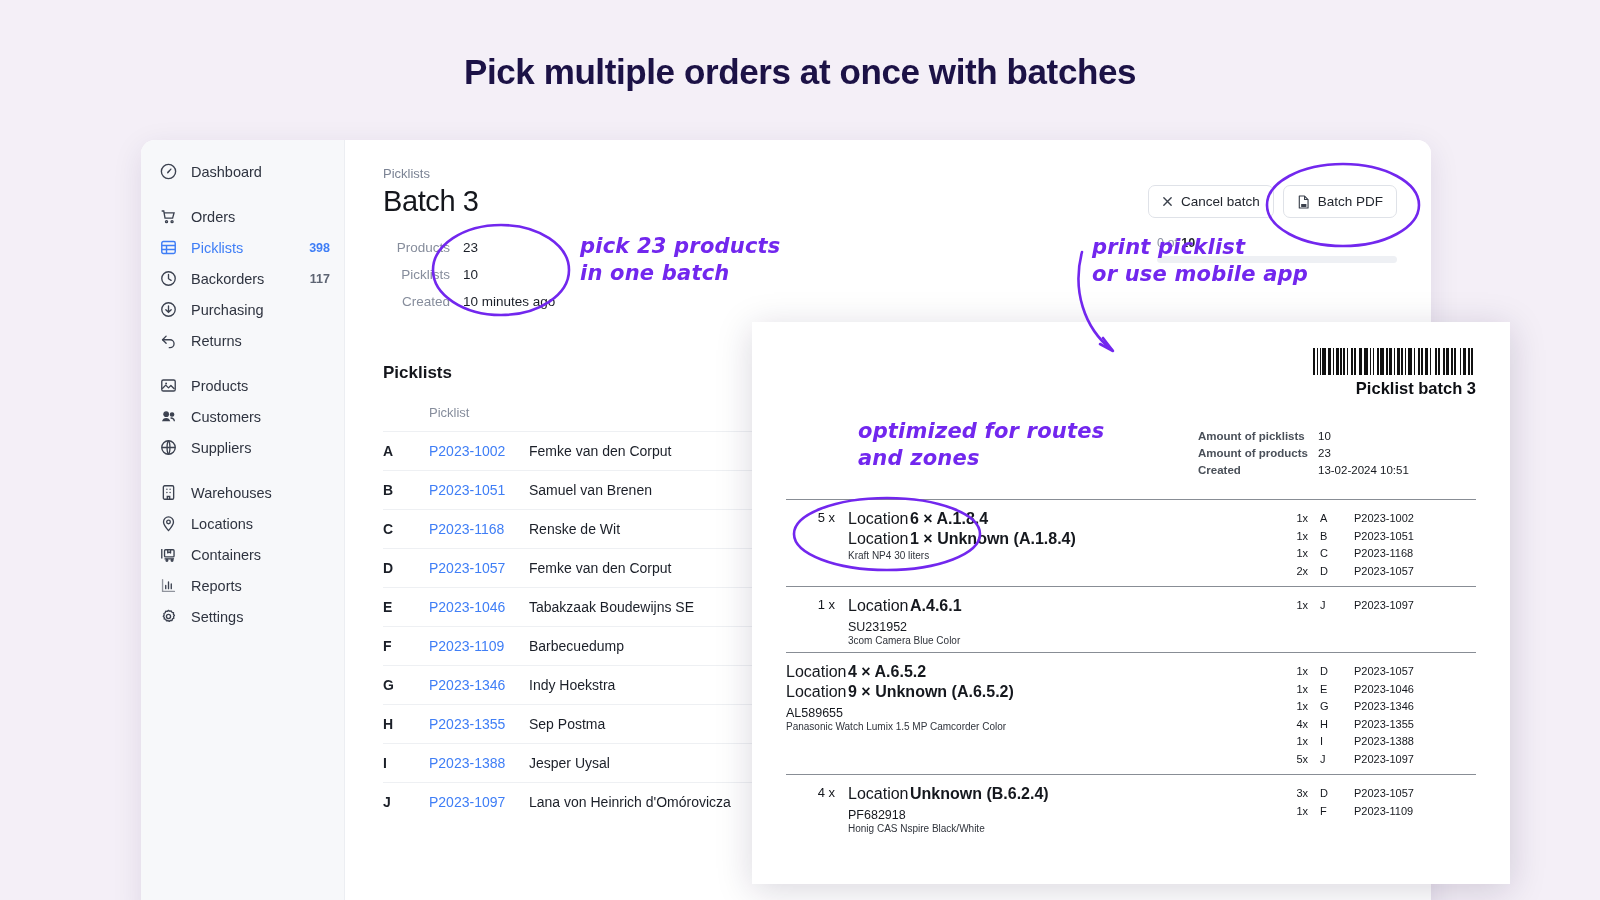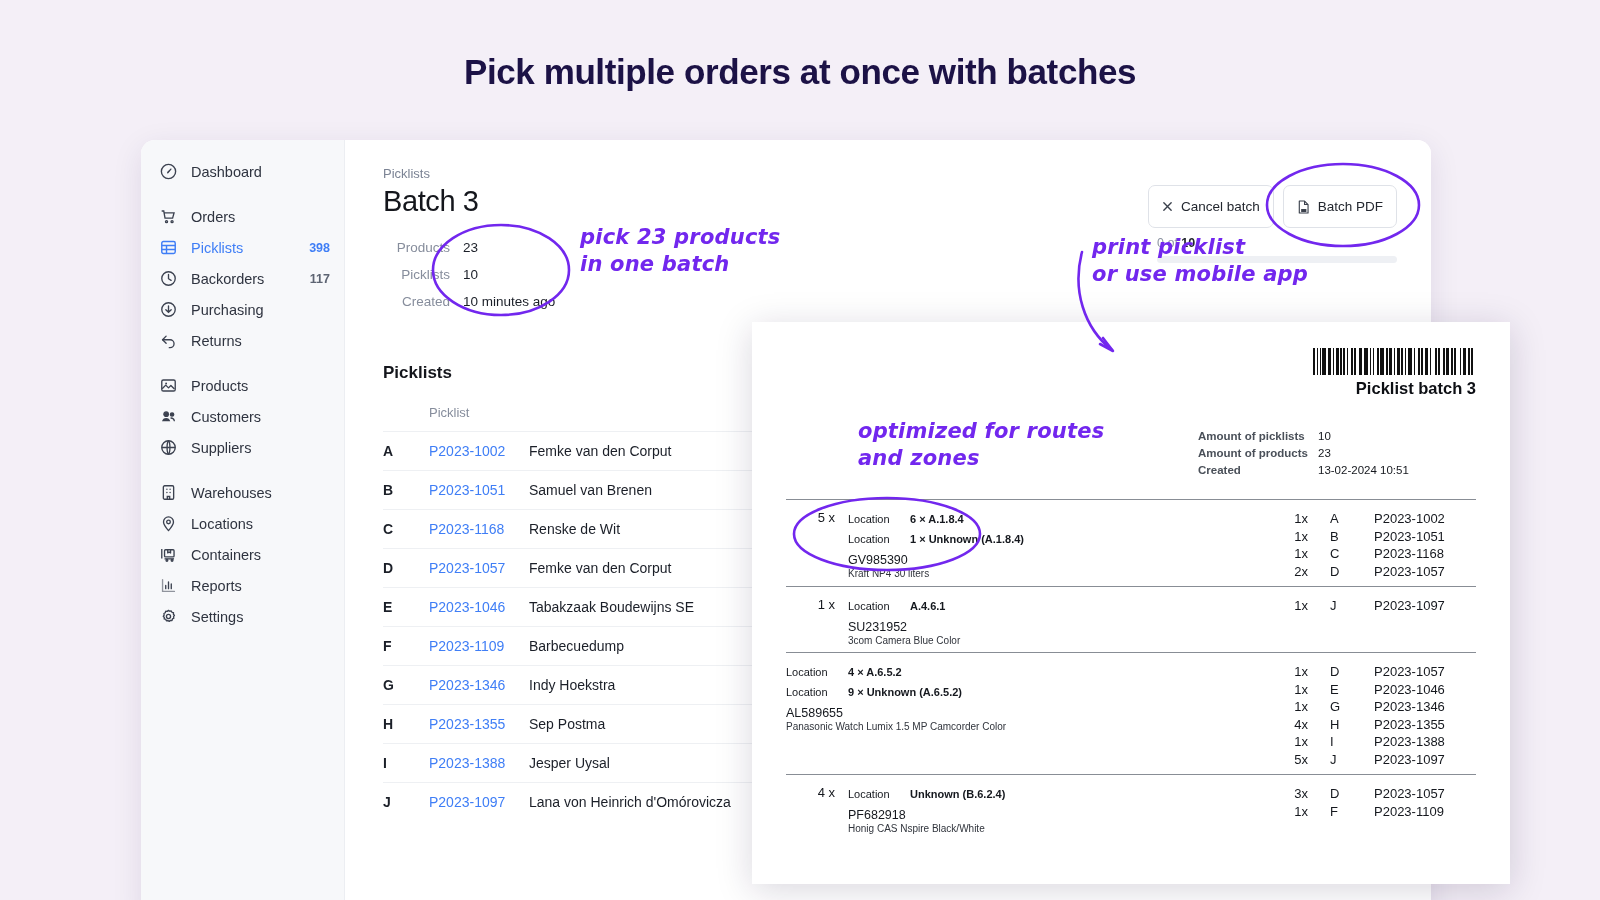--- a/index.html
+++ b/index.html
@@ -75,21 +75,21 @@
     width: 80px; text-align: right;
     font-size: 13.5px; color: #868d9c;
     padding-right: 13px;
   }
   .meta-val { font-size: 13.5px; color: #1b1f28; font-weight: 500; }
 
   
   .actions { position: absolute; right: 34px; top: 45px; display: flex; gap: 9px; }
   .btn {
     display: flex; align-items: center; gap: 8px;
-    height: 43px; padding: 0 13px;
+    height: 33px; padding: 0 13px;
     border: 1px solid #dfe2e8;
     border-radius: 7px;
     background: #fff;
     font-size: 13.5px; color: #23272f;
     white-space: nowrap;
   }
   .btn svg { display: block; }
   .progress-wrap { position: absolute; right: 34px; top: 96px; width: 240px; }
   .progress-label { font-size: 12.5px; color: #8d94a2; text-align: left; margin-bottom: 6px; }
   .progress-label b { color: #22262e; font-weight: 700; }
@@ -131,27 +131,27 @@
 
   .pdf-meta { margin-top: 30px; margin-left: 412px; }
   .pdf-meta-row { display: flex; font-size: 11.5px; line-height: 17px; }
   .pdf-meta-key { width: 120px; color: #4a5059; font-weight: 700; }
   .pdf-meta-val { color: #15181e; }
 
   .pdf-lines { margin-top: 20px; }
   .pdf-line { display: flex; border-top: 1px solid #888d95; padding: 9px 0 6px 0; }
   .pl-qty { width: 62px; flex: 0 0 62px; text-align: right; padding-right: 13px; font-size: 13px; color: #15181e; padding-top: 1px; }
   .pl-body { flex: 1; min-width: 0; }
-  .pl-loc { display: flex; font-size: 11px; line-height: 20px; color: #15181e; }
+  .pl-loc { display: flex; font-size: 16px; line-height: 20px; color: #15181e; }
   .pl-loc-k { width: 62px; flex: 0 0 62px; }
   .pl-loc-v { font-weight: 700; }
   .pl-sku { font-size: 12.5px; color: #15181e; margin-top: 4px; }
   .pl-desc { font-size: 10px; color: #30343c; margin-top: 1px; }
   .pl-right { width: 190px; flex: 0 0 190px; padding-top: 1px; }
-  .pl-r-row { display: flex; font-size: 13px; line-height: 17.5px; color: #15181e; gap: 10px; }
+  .pl-r-row { display: flex; font-size: 11px; line-height: 17.5px; color: #15181e; }
   .pl-r-q { width: 34px; flex: 0 0 34px; text-align: right; padding-right: 12px; }
   .pl-r-l { width: 34px; flex: 0 0 34px; font-weight: 400; }
   .pl-r-p { flex: 1; }
 
   
   .ann {
     position: absolute;
     color: #7227ee;
     font-family: "DejaVu Sans", sans-serif;
     font-style: italic;
@@ -550,21 +550,20 @@
         <div class="pl-qty">5 x</div>
         <div class="pl-body">
           <div class="pl-loc">
             <span class="pl-loc-k">Location</span>
             <span class="pl-loc-v">6 × A.1.8.4</span>
           </div>
           <div class="pl-loc">
             <span class="pl-loc-k">Location</span>
             <span class="pl-loc-v">1 × Unknown (A.1.8.4)</span>
           </div>
-          <div class="pl-sku">GV985390</div>
           <div class="pl-desc">Kraft NP4 30 liters</div>
         </div>
         <div class="pl-right">
           <div class="pl-r-row">
             <span class="pl-r-q">1x</span>
             <span class="pl-r-l">A</span>
             <span class="pl-r-p">P2023-1002</span>
           </div>
           <div class="pl-r-row">
             <span class="pl-r-q">1x</span>
@@ -673,21 +672,21 @@
           </div>
         </div>
       </div>
 
     </div>
   </div>
 
   <svg class="ann-svg" style="left:430px; top:222px;" width="150" height="96">
     <ellipse cx="71" cy="48" rx="68" ry="45"></ellipse>
   </svg>
-  <div class="ann" style="left:580px; top:224px;"><span>pick 23 products</span>
+  <div class="ann" style="left:580px; top:233px;"><span>pick 23 products</span>
 <span>in one batch</span></div>
 
   <svg class="ann-svg" style="left:1264px; top:162px;" width="158" height="86">
     <ellipse cx="79" cy="43" rx="76" ry="41"></ellipse>
   </svg>
   <div class="ann" style="left:1092px; top:234px;"><span>print picklist</span>
 <span>or use mobile app</span></div>
 
   <svg class="ann-svg" style="left:1078px; top:250px;" width="50" height="110">
     <path d="M4 2 C -6 40, 6 78, 34 100"></path>

